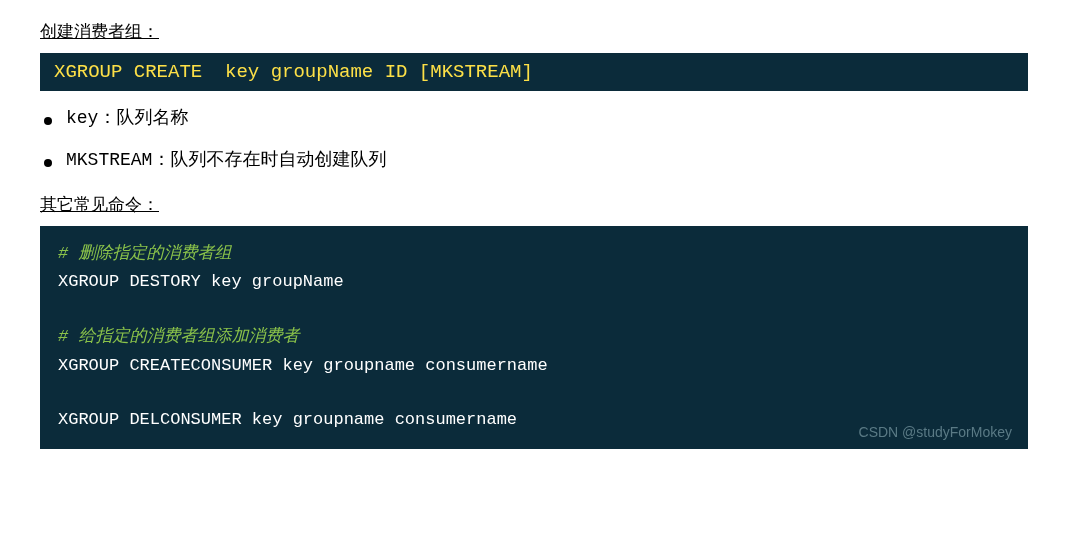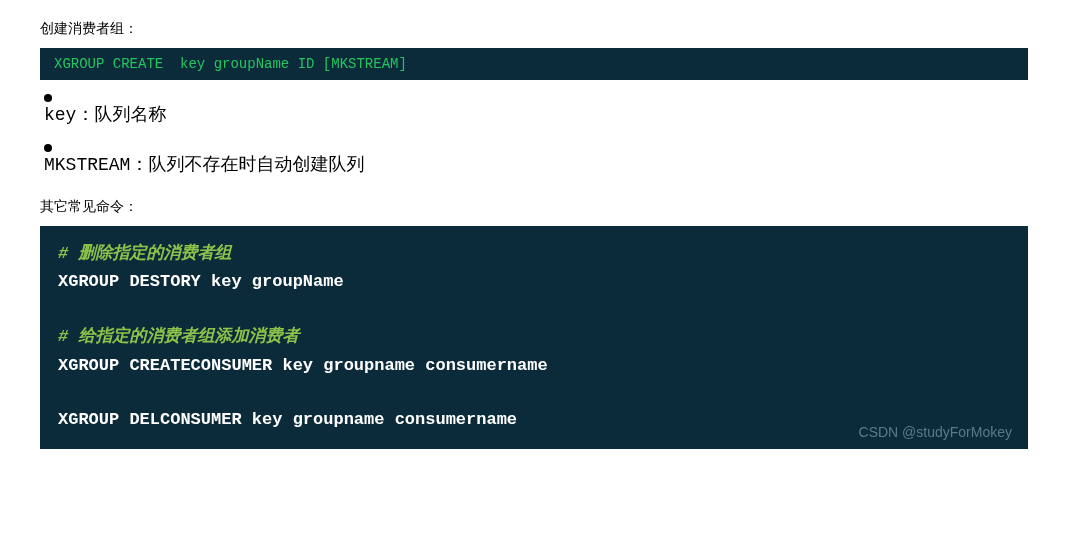--- a/index.html
+++ b/index.html
@@ -9,42 +9,42 @@
     }
     body {
       font-family: "Microsoft YaHei", "PingFang SC", sans-serif;
       background: #ffffff;
       padding: 20px 40px;
       font-size: 18px;
       color: #000000;
       width: 1068px;
     }
     .heading {
-      font-size: 14px;
+      font-size: 17px;
       margin-bottom: 10px;
       color: #000000;
+      text-decoration: underline;
     }
     .code-block-single {
       background: #0b2b3a;
-      color: #22c55e;
+      color: #fde047;
       padding: 8px 14px;
       font-family: "Consolas", "Courier New", monospace;
-      font-size: 14px;
+      font-size: 19px;
       margin-bottom: 12px;
       white-space: pre;
     }
     .bullet-list {
       margin: 10px 0 18px 0;
     }
     .bullet-item {
       display: flex;
       align-items: baseline;
       margin-bottom: 12px;
       line-height: 1.6;
-      flex-direction: column;
     }
     .bullet-dot {
       display: inline-block;
       width: 8px;
       height: 8px;
       background: #000000;
       border-radius: 50%;
       margin-right: 14px;
       margin-left: 4px;
       flex-shrink: 0;
@@ -62,21 +62,20 @@
       font-size: 17px;
       line-height: 1.7;
       position: relative;
     }
     .comment {
       color: #8bc34a;
       font-style: italic;
     }
     .code-line {
       white-space: pre;
-      font-weight: bold;
     }
     .blank-line {
       height: 1.5em;
     }
     .watermark {
       position: absolute;
       right: 16px;
       bottom: 4px;
       color: #5a7a85;
       font-size: 14px;

